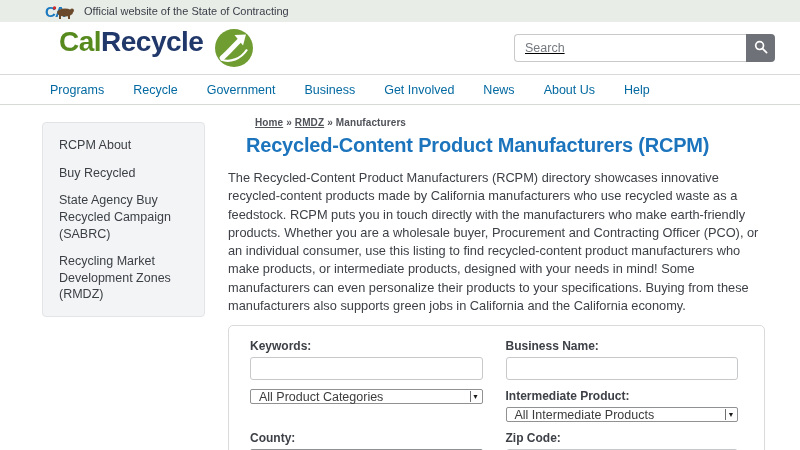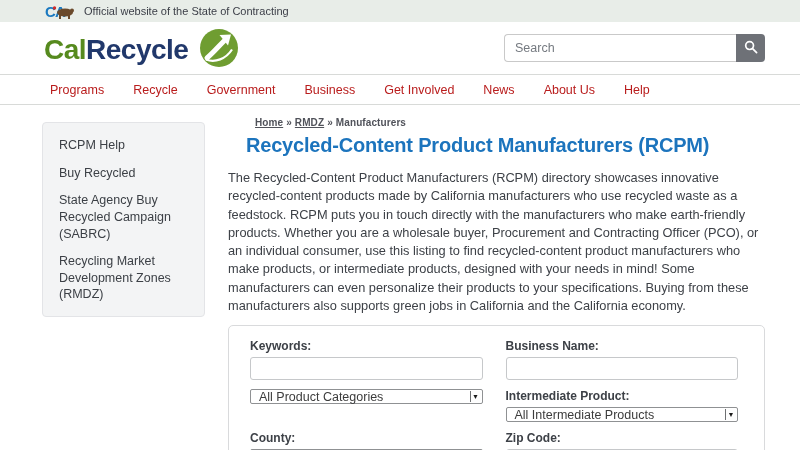--- a/index.html
+++ b/index.html
@@ -7,32 +7,32 @@
   body { font-family:"Liberation Sans", sans-serif; }
   .page { position:relative; width:800px; height:450px; overflow:hidden; background:#fff; }
 
   
   .topbar { height:22px; background:#e8ede8; display:flex; align-items:center; padding-left:45px; gap:9px; }
   .topbar-text { font-size:11px; color:#3b3e47; }
   .ca-logo { display:flex; align-items:center; }
 
   
   .header { height:52px; background:#fff; position:relative; }
-  .brand { position:absolute; left:44px; top:6px; display:flex; align-items:center; gap:11px; cursor:pointer; }
+  .brand { position:absolute; left:59px; top:6px; display:flex; gap:11px; cursor:pointer; }
   .brand-text { font-size:28px; font-weight:bold; letter-spacing:-0.5px; line-height:1; }
   .brand-cal { color:#568a1e; }
   .brand-recycle { color:#21386b; }
-  .search-wrap { position:absolute; right:35px; top:12px; display:flex; }
+  .search-wrap { position:absolute; right:25px; top:12px; display:flex;text-decoration:underline; }
   .search-input { width:232px; height:28px; border:1px solid #c9c9c9; border-right:none; border-radius:4px 0 0 4px; padding:0 10px; font-size:12.5px; color:#444; font-family:"Liberation Sans",sans-serif; outline:none; }
   .search-input::placeholder { color:#757a80; }
   .search-btn { width:29px; height:28px; background:#6e7177; border:none; border-radius:0 4px 4px 0; display:flex; align-items:center; justify-content:center; cursor:pointer; }
 
   
   .nav { height:31px; background:#fff; border-top:1px solid #d8dad8; border-bottom:1px solid #d8dad8; display:flex; align-items:center; padding-left:45px; }
-  .nav-item { font-size:12.5px; color:#b91c1c; margin-right:19px; padding:0 5px; cursor:pointer; white-space:nowrap; }
+  .nav-item { font-size:12.5px; color:#0369a1; margin-right:19px; padding:0 5px; cursor:pointer; white-space:nowrap; }
 
   
   .content { display:flex; padding:0 35px 0 42px; }
   .sidebar { width:163px; margin-top:17px; background:#f3f4f5; border:1px solid #e3e4e7; border-radius:4px; padding:3px 0 13px; align-self:flex-start; }
   .side-item { font-size:12.5px; color:#3c4046; line-height:1.33; padding:11px 16px 0; cursor:pointer; }
 
   .main { flex:1; margin-left:23px; margin-top:12px; }
   .breadcrumb { font-size:10px; font-weight:bold; color:#50525a; letter-spacing:0.1px;padding-left:27px; }
   .breadcrumb a { color:#50525a; text-decoration:underline; cursor:pointer; }
   .crumb-sep { margin:0 3px; font-weight:bold; }
@@ -101,21 +101,21 @@
     <span class="nav-item">Business</span>
     <span class="nav-item">Get Involved</span>
     <span class="nav-item">News</span>
     <span class="nav-item">About Us</span>
     <span class="nav-item">Help</span>
   </div>
 
   <div class="content">
 
     <div class="sidebar">
-      <div class="side-item">RCPM Help</div>
+      <div class="side-item">RCPM About</div>
       <div class="side-item">Buy Recycled</div>
       <div class="side-item">State Agency Buy Recycled Campaign (SABRC)</div>
       <div class="side-item">Recycling Market Development Zones (RMDZ)</div>
     </div>
 
     <div class="main">
       <div class="breadcrumb">
         <a>Home</a><span class="crumb-sep">»</span><a>RMDZ</a><span class="crumb-sep">»</span><span>Manufacturers</span>
       </div>
 

